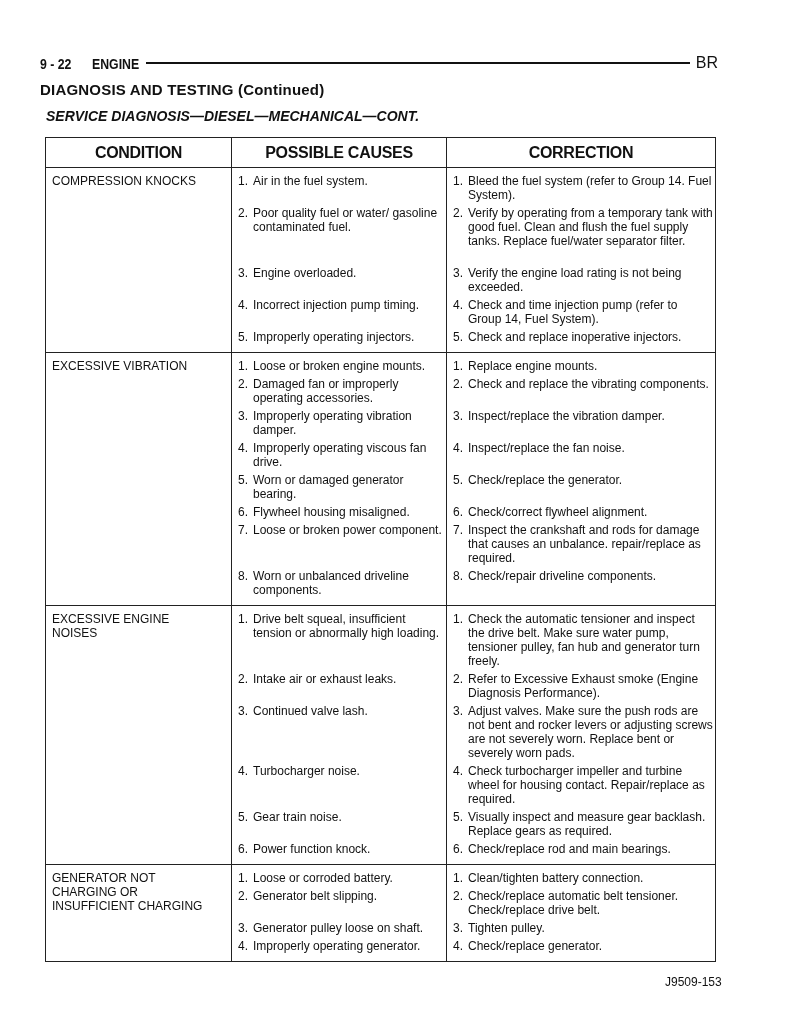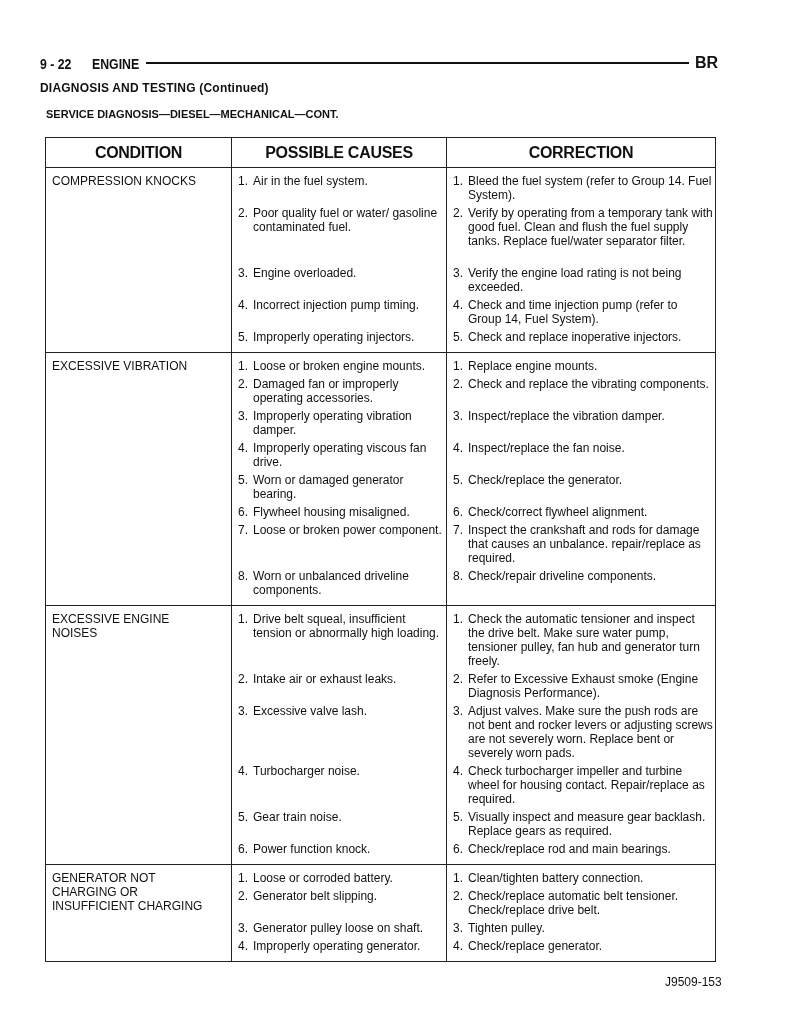--- a/index.html
+++ b/index.html
@@ -14,29 +14,29 @@
   .page-num {
     font-family: "Liberation Sans", sans-serif; font-weight: bold;
     font-size: 15px; letter-spacing: 0px; transform: scaleX(0.82); transform-origin: left center;
     white-space: nowrap; width: 46px;
   }
   .section-name {
     font-weight: bold; font-size: 15px; transform: scaleX(0.82); transform-origin: left center;
     white-space: nowrap; width: 54px; margin-left: 6px;
   }
   .rule { flex: 1; height: 2px; background: #111; margin: 0 6px 0 0; }
-  .vehicle-code { font-weight: bold; font-size: 16px; }
+  .vehicle-code { font-weight: normal; font-size: 16px; }
 
   .h-diag {
     position: absolute; left: 40px; top: 81px;
-    font-weight: bold; font-size: 12px; letter-spacing: 0.2px;
+    font-weight: bold; font-size: 15px; letter-spacing: 0.2px;
   }
   .h-service {
     position: absolute; left: 46px; top: 108px;
-    font-weight: bold; font-size: 11px;
+    font-weight: bold; font-style: italic; font-size: 14px;
   }
 
   table.diag {
     position: absolute; left: 45px; top: 137px; width: 670px;
     border-collapse: collapse; table-layout: fixed;
     font-size: 12px; line-height: 14px;
   }
   table.diag col.c1 { width: 186px; }
   table.diag col.c2 { width: 215px; }
   table.diag col.c3 { width: 269px; }
@@ -216,21 +216,21 @@
           <div class="item" style="min-height: 56px;">
             <span class="num">1.</span>
             <span class="txt">Drive belt squeal, insufficient tension or abnormally high loading.</span>
           </div>
           <div class="item" style="min-height: 28px;">
             <span class="num">2.</span>
             <span class="txt">Intake air or exhaust leaks.</span>
           </div>
           <div class="item" style="min-height: 56px;">
             <span class="num">3.</span>
-            <span class="txt">Excessive valve lash.</span>
+            <span class="txt">Continued valve lash.</span>
           </div>
           <div class="item" style="min-height: 42px;">
             <span class="num">4.</span>
             <span class="txt">Turbocharger noise.</span>
           </div>
           <div class="item" style="min-height: 28px;">
             <span class="num">5.</span>
             <span class="txt">Gear train noise.</span>
           </div>
           <div class="item" style="min-height: 14px;">

